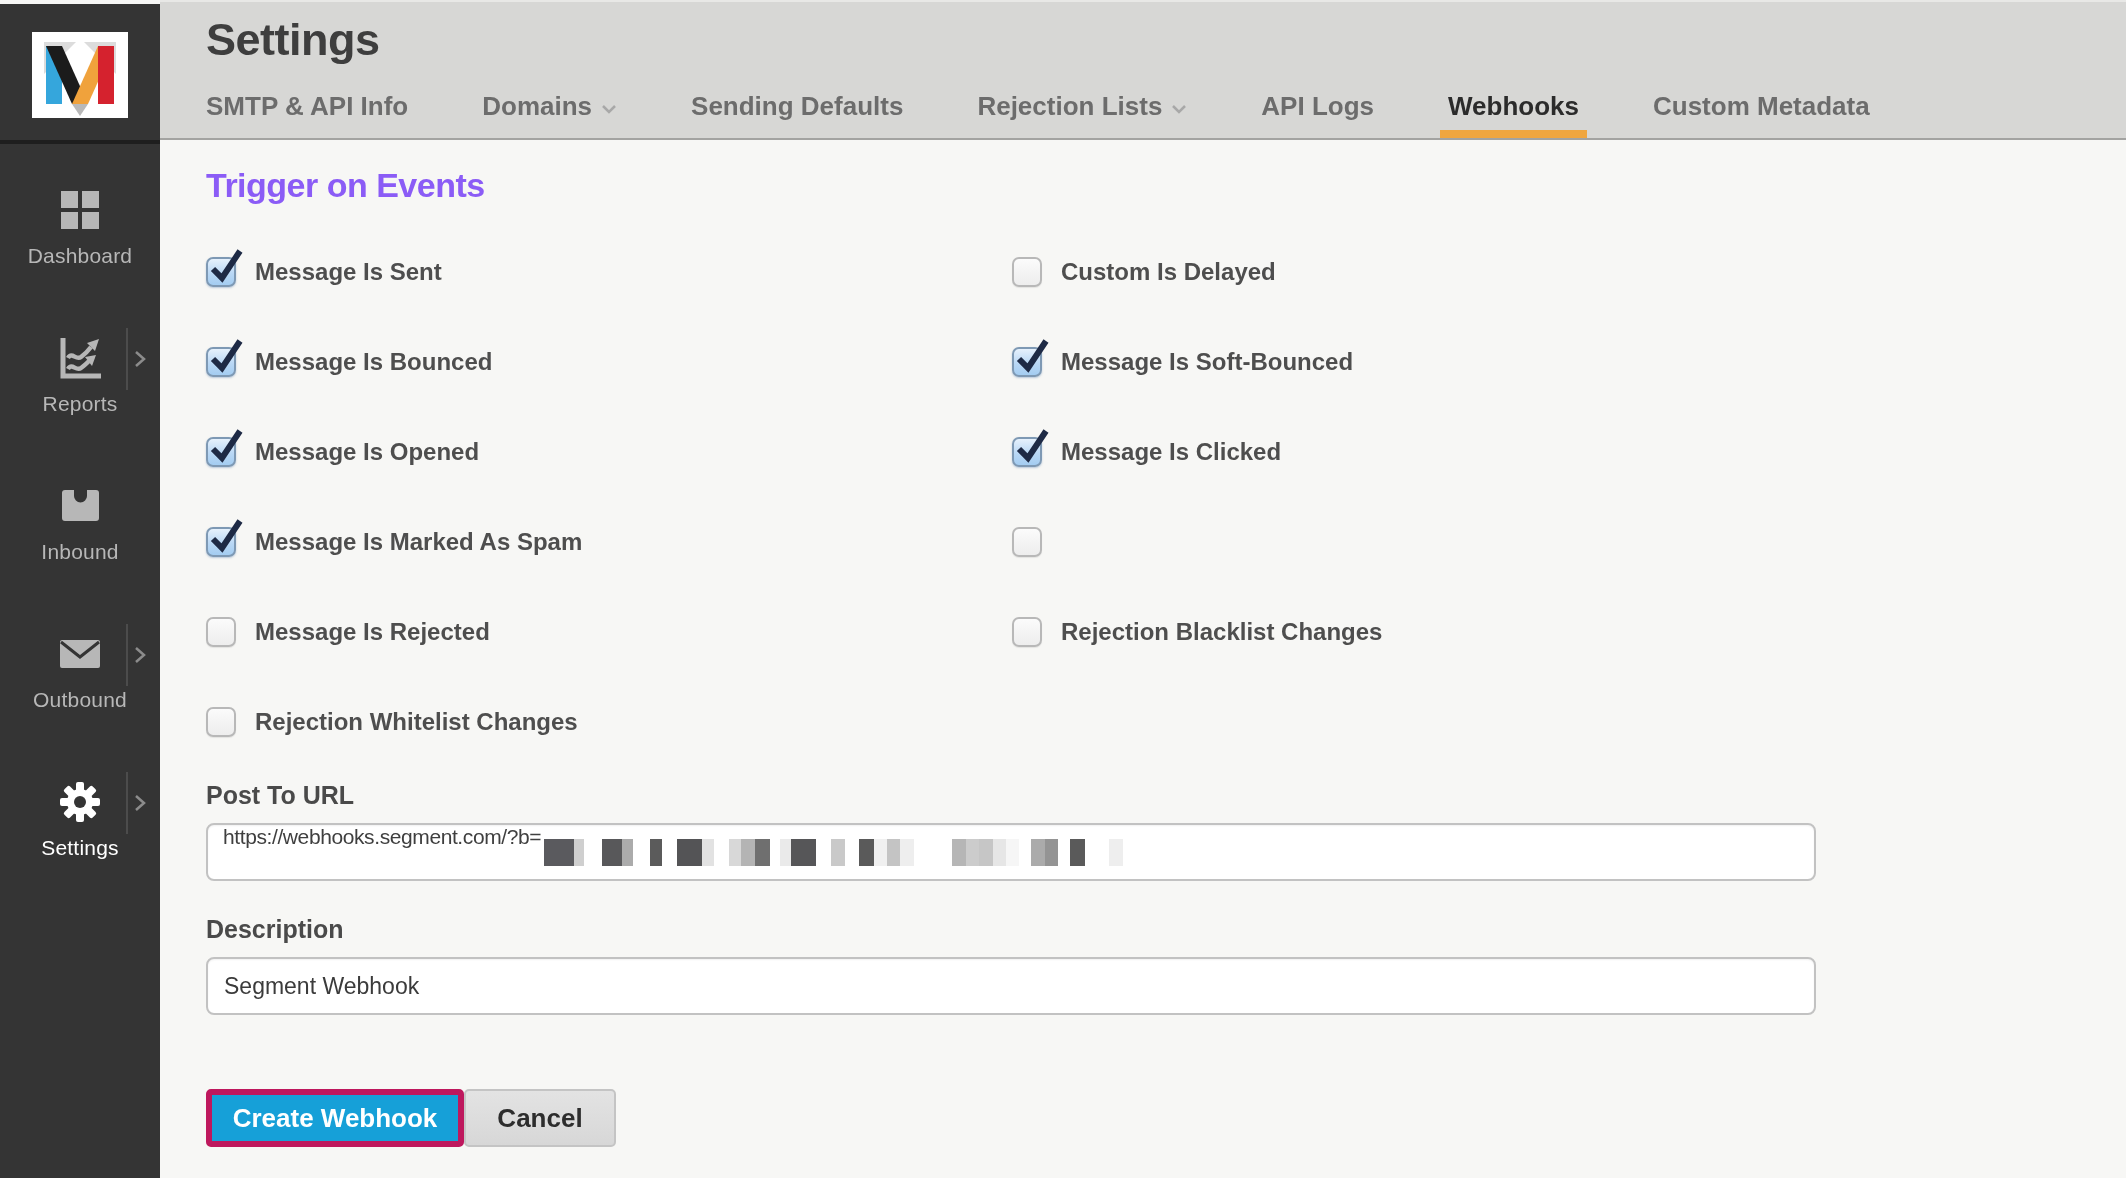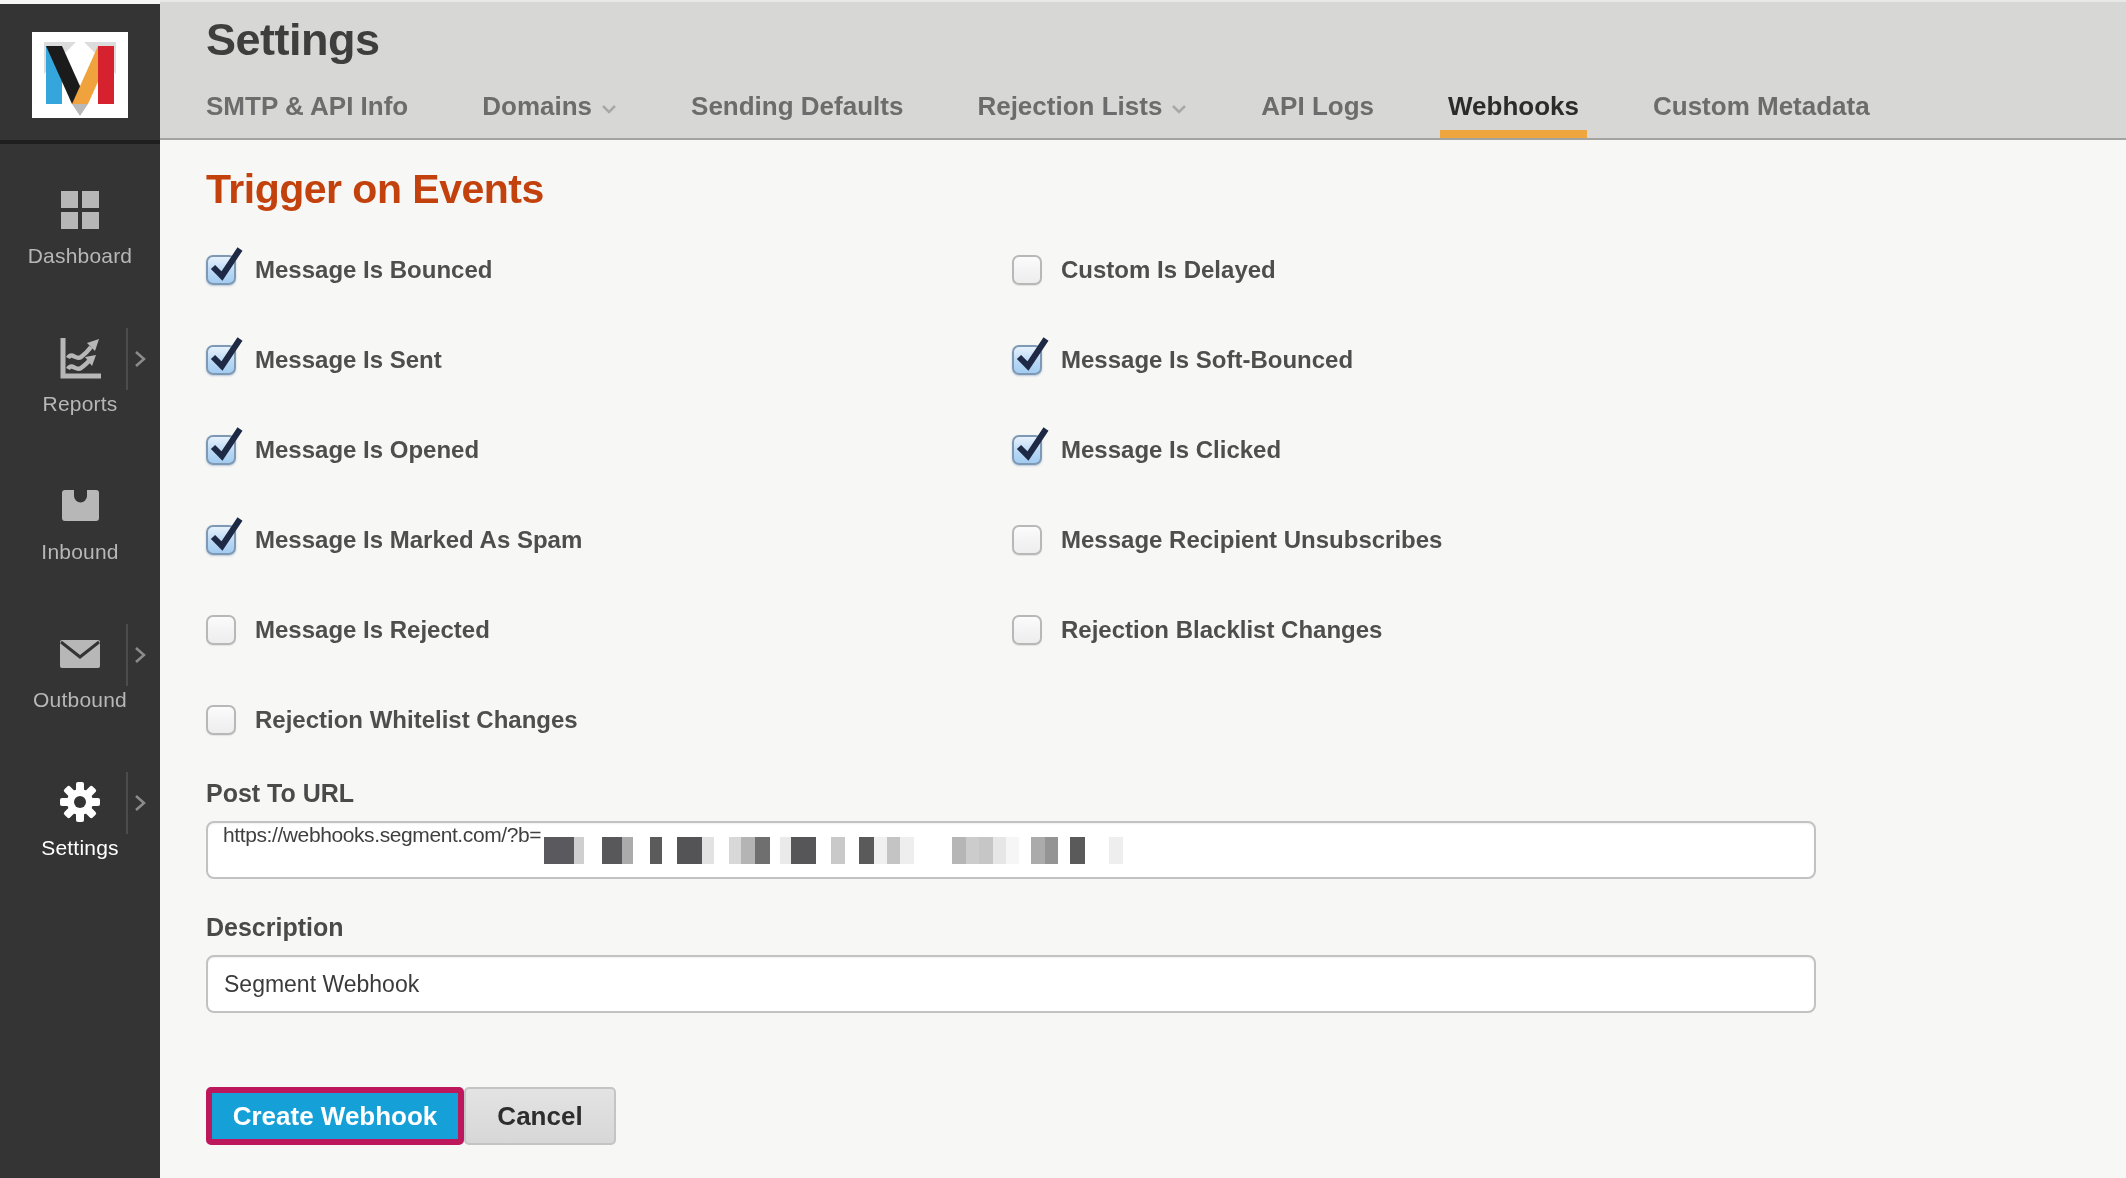--- a/index.html
+++ b/index.html
@@ -24,21 +24,21 @@
   .header { position:absolute; left:160px; top:0; width:1966px; height:140px; background:#d7d7d5; border-top:2px solid #e8e8e6; border-bottom:2px solid #a3a3a1; padding-left:46px; }
   .page-title { padding-top:12px; font-size:45px; font-weight:bold; color:#3e3e3e; letter-spacing:-0.5px; }
   .tabs { position:absolute; left:46px; bottom:12px; display:flex; align-items:baseline; gap:74px; }
   .tab { position:relative; font-size:26px; font-weight:bold; color:#6c6c6c; padding-bottom:4px; cursor:pointer; white-space:nowrap; }
   .tab .caret { margin-left:9px; }
   .tab.active { color:#2b2b2b; }
   .tab.active::after { content:''; position:absolute; left:-8px; right:-8px; bottom:-12px; height:8px; background:#f0a63f; }
 
   
   .content { position:absolute; left:160px; top:140px; width:1966px; height:1038px; padding:26px 0 0 46px; background:#f7f7f5; }
-  .section-heading { font-size:41px; font-weight:bold; color:#c2410c; letter-spacing:-0.5px; margin-bottom:12px; }
+  .section-heading { font-size:34px; font-weight:bold; color:#8b5cf6; letter-spacing:-0.5px; margin-bottom:22px; }
   .events { display:flex; }
   .col-left { width:806px; }
   .event-row { height:90px; display:flex; align-items:center; }
   .cb { position:relative; width:30px; height:30px; border-radius:7px; border:2px solid #b8b8b8; background:linear-gradient(180deg,#fbfbfb,#ededed); box-shadow:0 1px 1px rgba(0,0,0,0.08); flex:0 0 auto; cursor:pointer; }
   .cb .tick { display:none; position:absolute; left:-2px; top:-11px; }
   .cb.checked { border-color:#7e99b4; background:linear-gradient(180deg,#e6f1fc,#bad8f5 55%,#a3ccf1); box-shadow:0 1px 2px rgba(110,145,185,0.45); }
   .cb.checked .tick { display:block; }
   .cb-label { margin-left:19px; font-size:24px; font-weight:600; color:#4e4e4e; cursor:pointer; }
 
   .field-label { margin-top:14px; font-size:25px; font-weight:bold; color:#4a4a4a; }
@@ -173,36 +173,36 @@
   <div class="section-heading">Trigger on Events</div>
 
   <div class="events">
     <div class="col-left">
       <div class="event-row">
         <span class="cb checked">
             <svg class="tick" width="38" height="38" viewBox="0 0 38 38">
               <path d="M7 21 L16 30 L34 3" fill="none" stroke="#1e2a45" stroke-width="6"></path>
             </svg>
           </span>
+        <span class="cb-label">Message Is Sent</span>
+      </div>
+      <div class="event-row">
+        <span class="cb checked">
+            <svg class="tick" width="38" height="38" viewBox="0 0 38 38">
+              <path d="M7 21 L16 30 L34 3" fill="none" stroke="#1e2a45" stroke-width="6"></path>
+            </svg>
+          </span>
         <span class="cb-label">Message Is Bounced</span>
       </div>
       <div class="event-row">
         <span class="cb checked">
             <svg class="tick" width="38" height="38" viewBox="0 0 38 38">
               <path d="M7 21 L16 30 L34 3" fill="none" stroke="#1e2a45" stroke-width="6"></path>
             </svg>
           </span>
-        <span class="cb-label">Message Is Sent</span>
-      </div>
-      <div class="event-row">
-        <span class="cb checked">
-            <svg class="tick" width="38" height="38" viewBox="0 0 38 38">
-              <path d="M7 21 L16 30 L34 3" fill="none" stroke="#1e2a45" stroke-width="6"></path>
-            </svg>
-          </span>
         <span class="cb-label">Message Is Opened</span>
       </div>
       <div class="event-row">
         <span class="cb checked">
             <svg class="tick" width="38" height="38" viewBox="0 0 38 38">
               <path d="M7 21 L16 30 L34 3" fill="none" stroke="#1e2a45" stroke-width="6"></path>
             </svg>
           </span>
         <span class="cb-label">Message Is Marked As Spam</span>
       </div>
@@ -231,21 +231,20 @@
       <div class="event-row">
         <span class="cb checked">
             <svg class="tick" width="38" height="38" viewBox="0 0 38 38">
               <path d="M7 21 L16 30 L34 3" fill="none" stroke="#1e2a45" stroke-width="6"></path>
             </svg>
           </span>
         <span class="cb-label">Message Is Clicked</span>
       </div>
       <div class="event-row">
         <span class="cb"></span>
-        <span class="cb-label">Message Recipient Unsubscribes</span>
       </div>
       <div class="event-row">
         <span class="cb"></span>
         <span class="cb-label">Rejection Blacklist Changes</span>
       </div>
     </div>
   </div>
 
   <div class="field-label">Post To URL</div>
   <div class="text-input">

